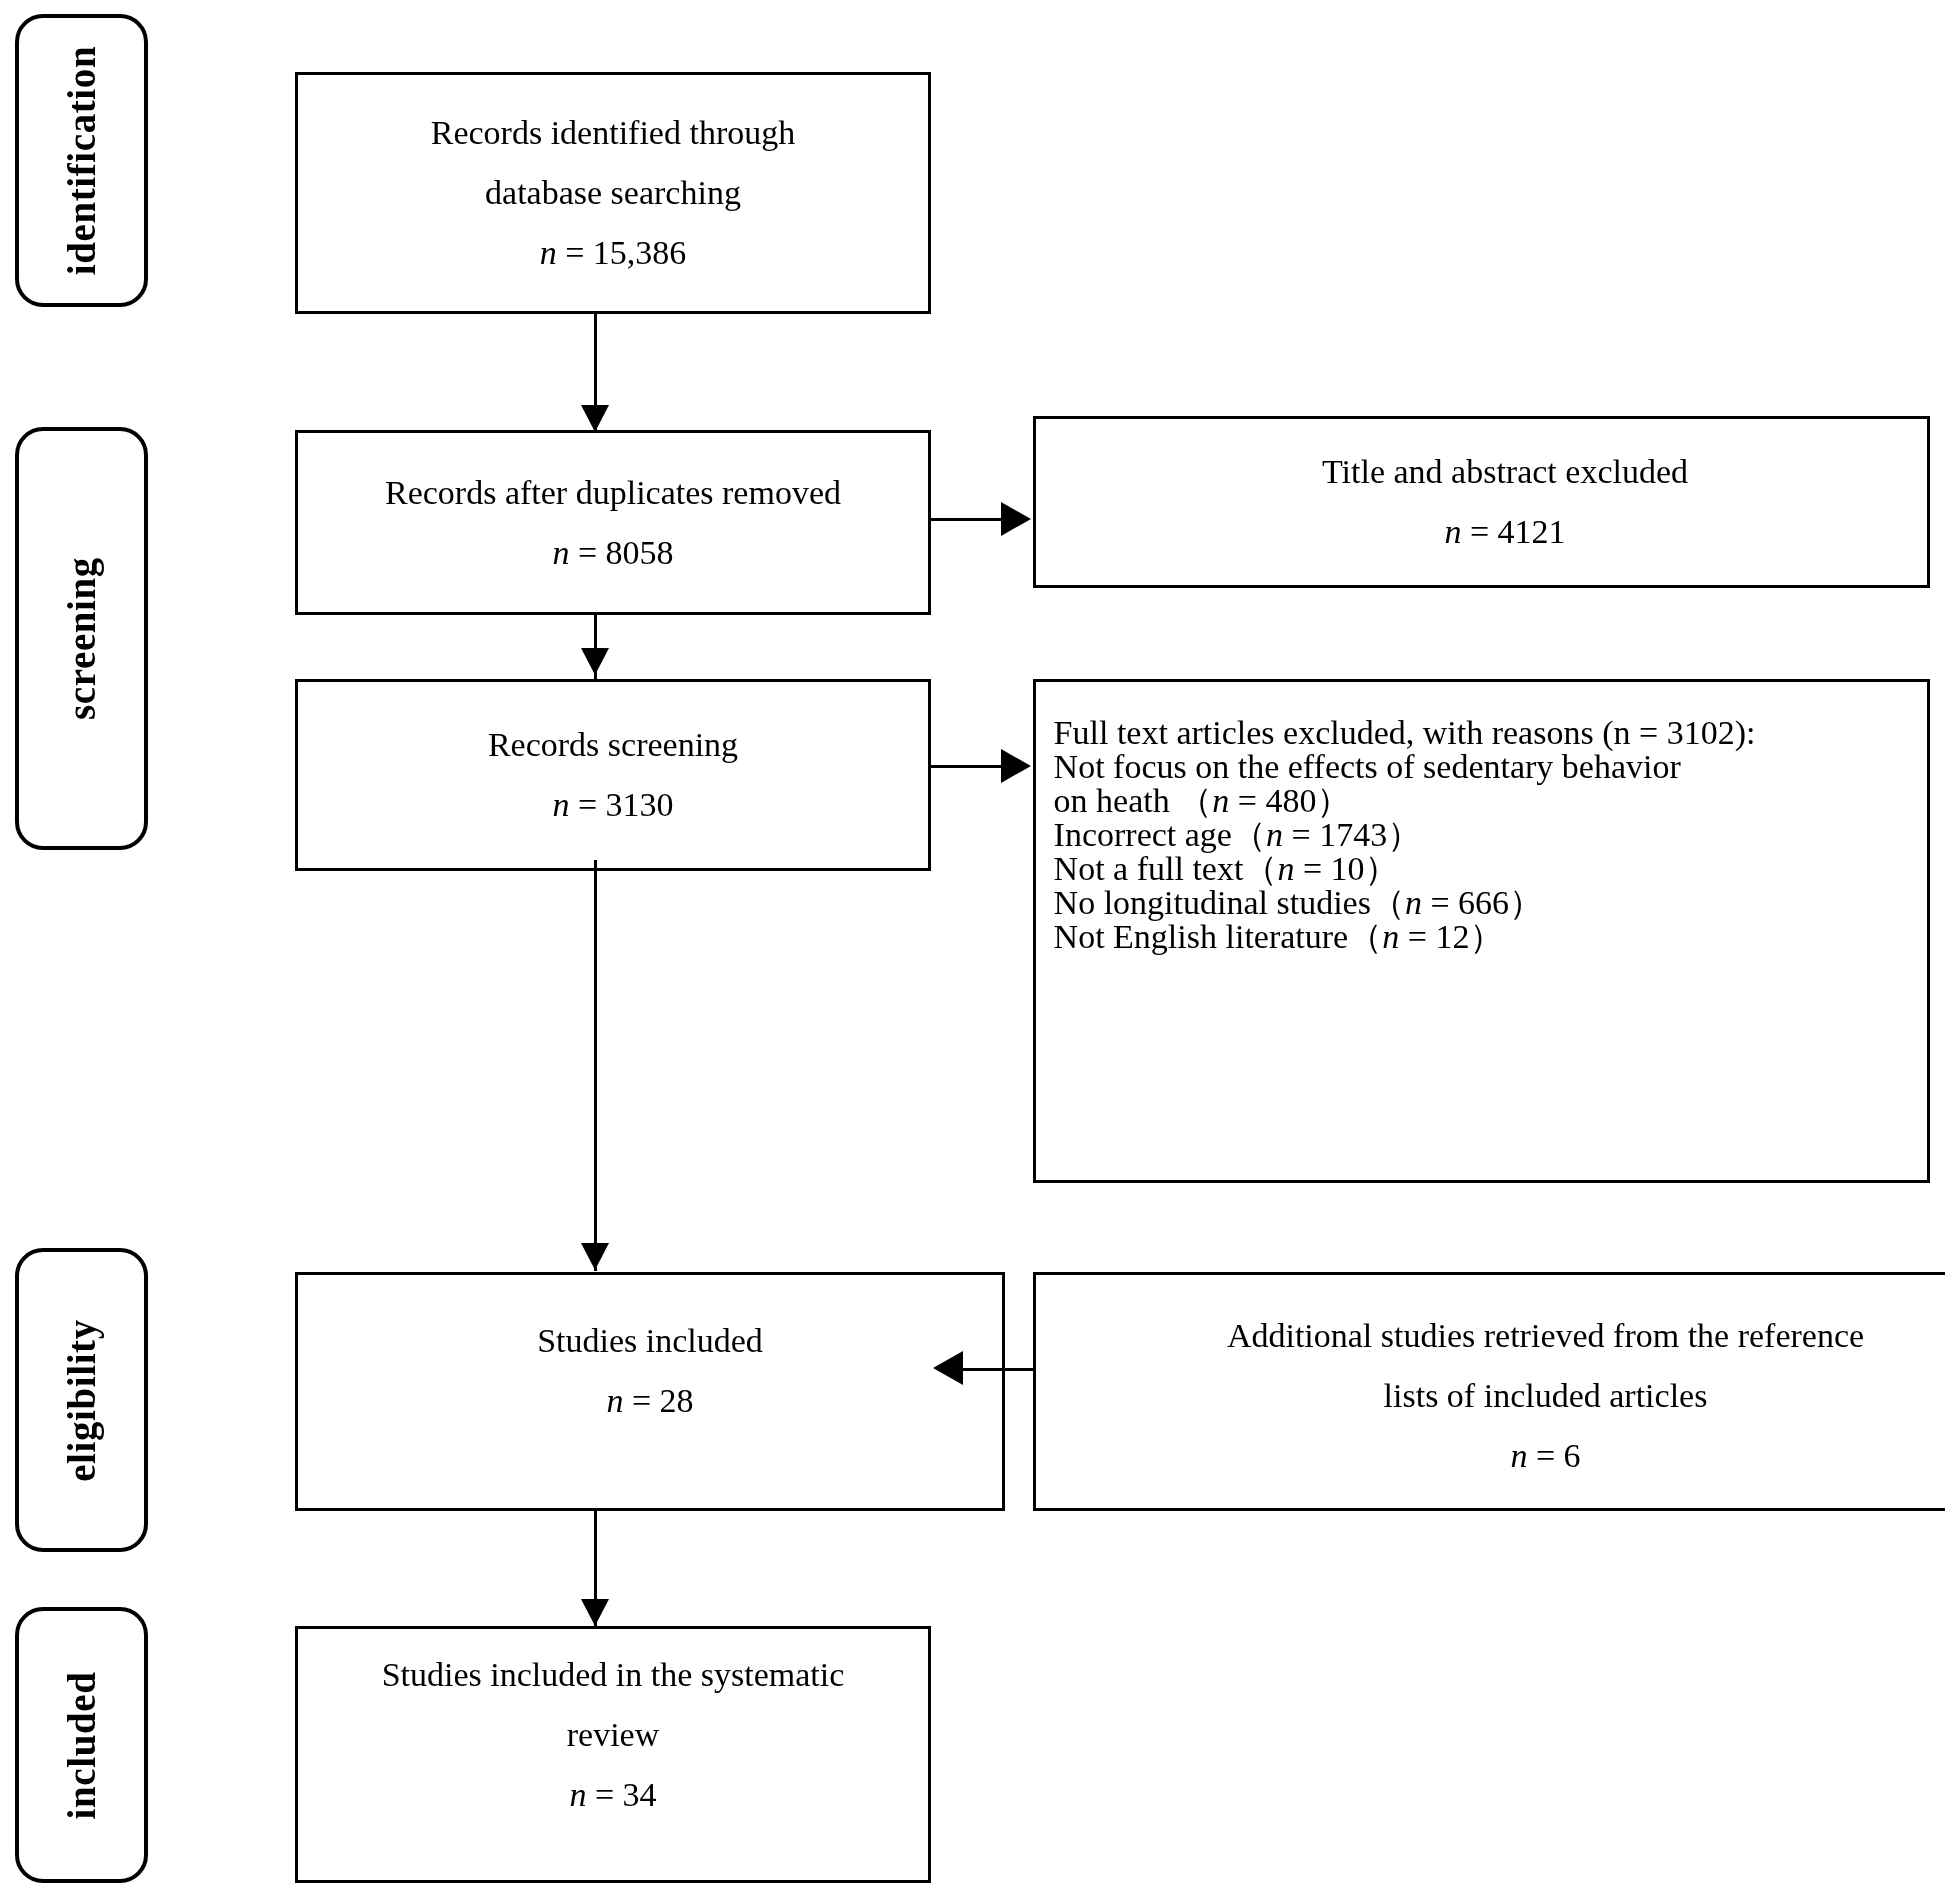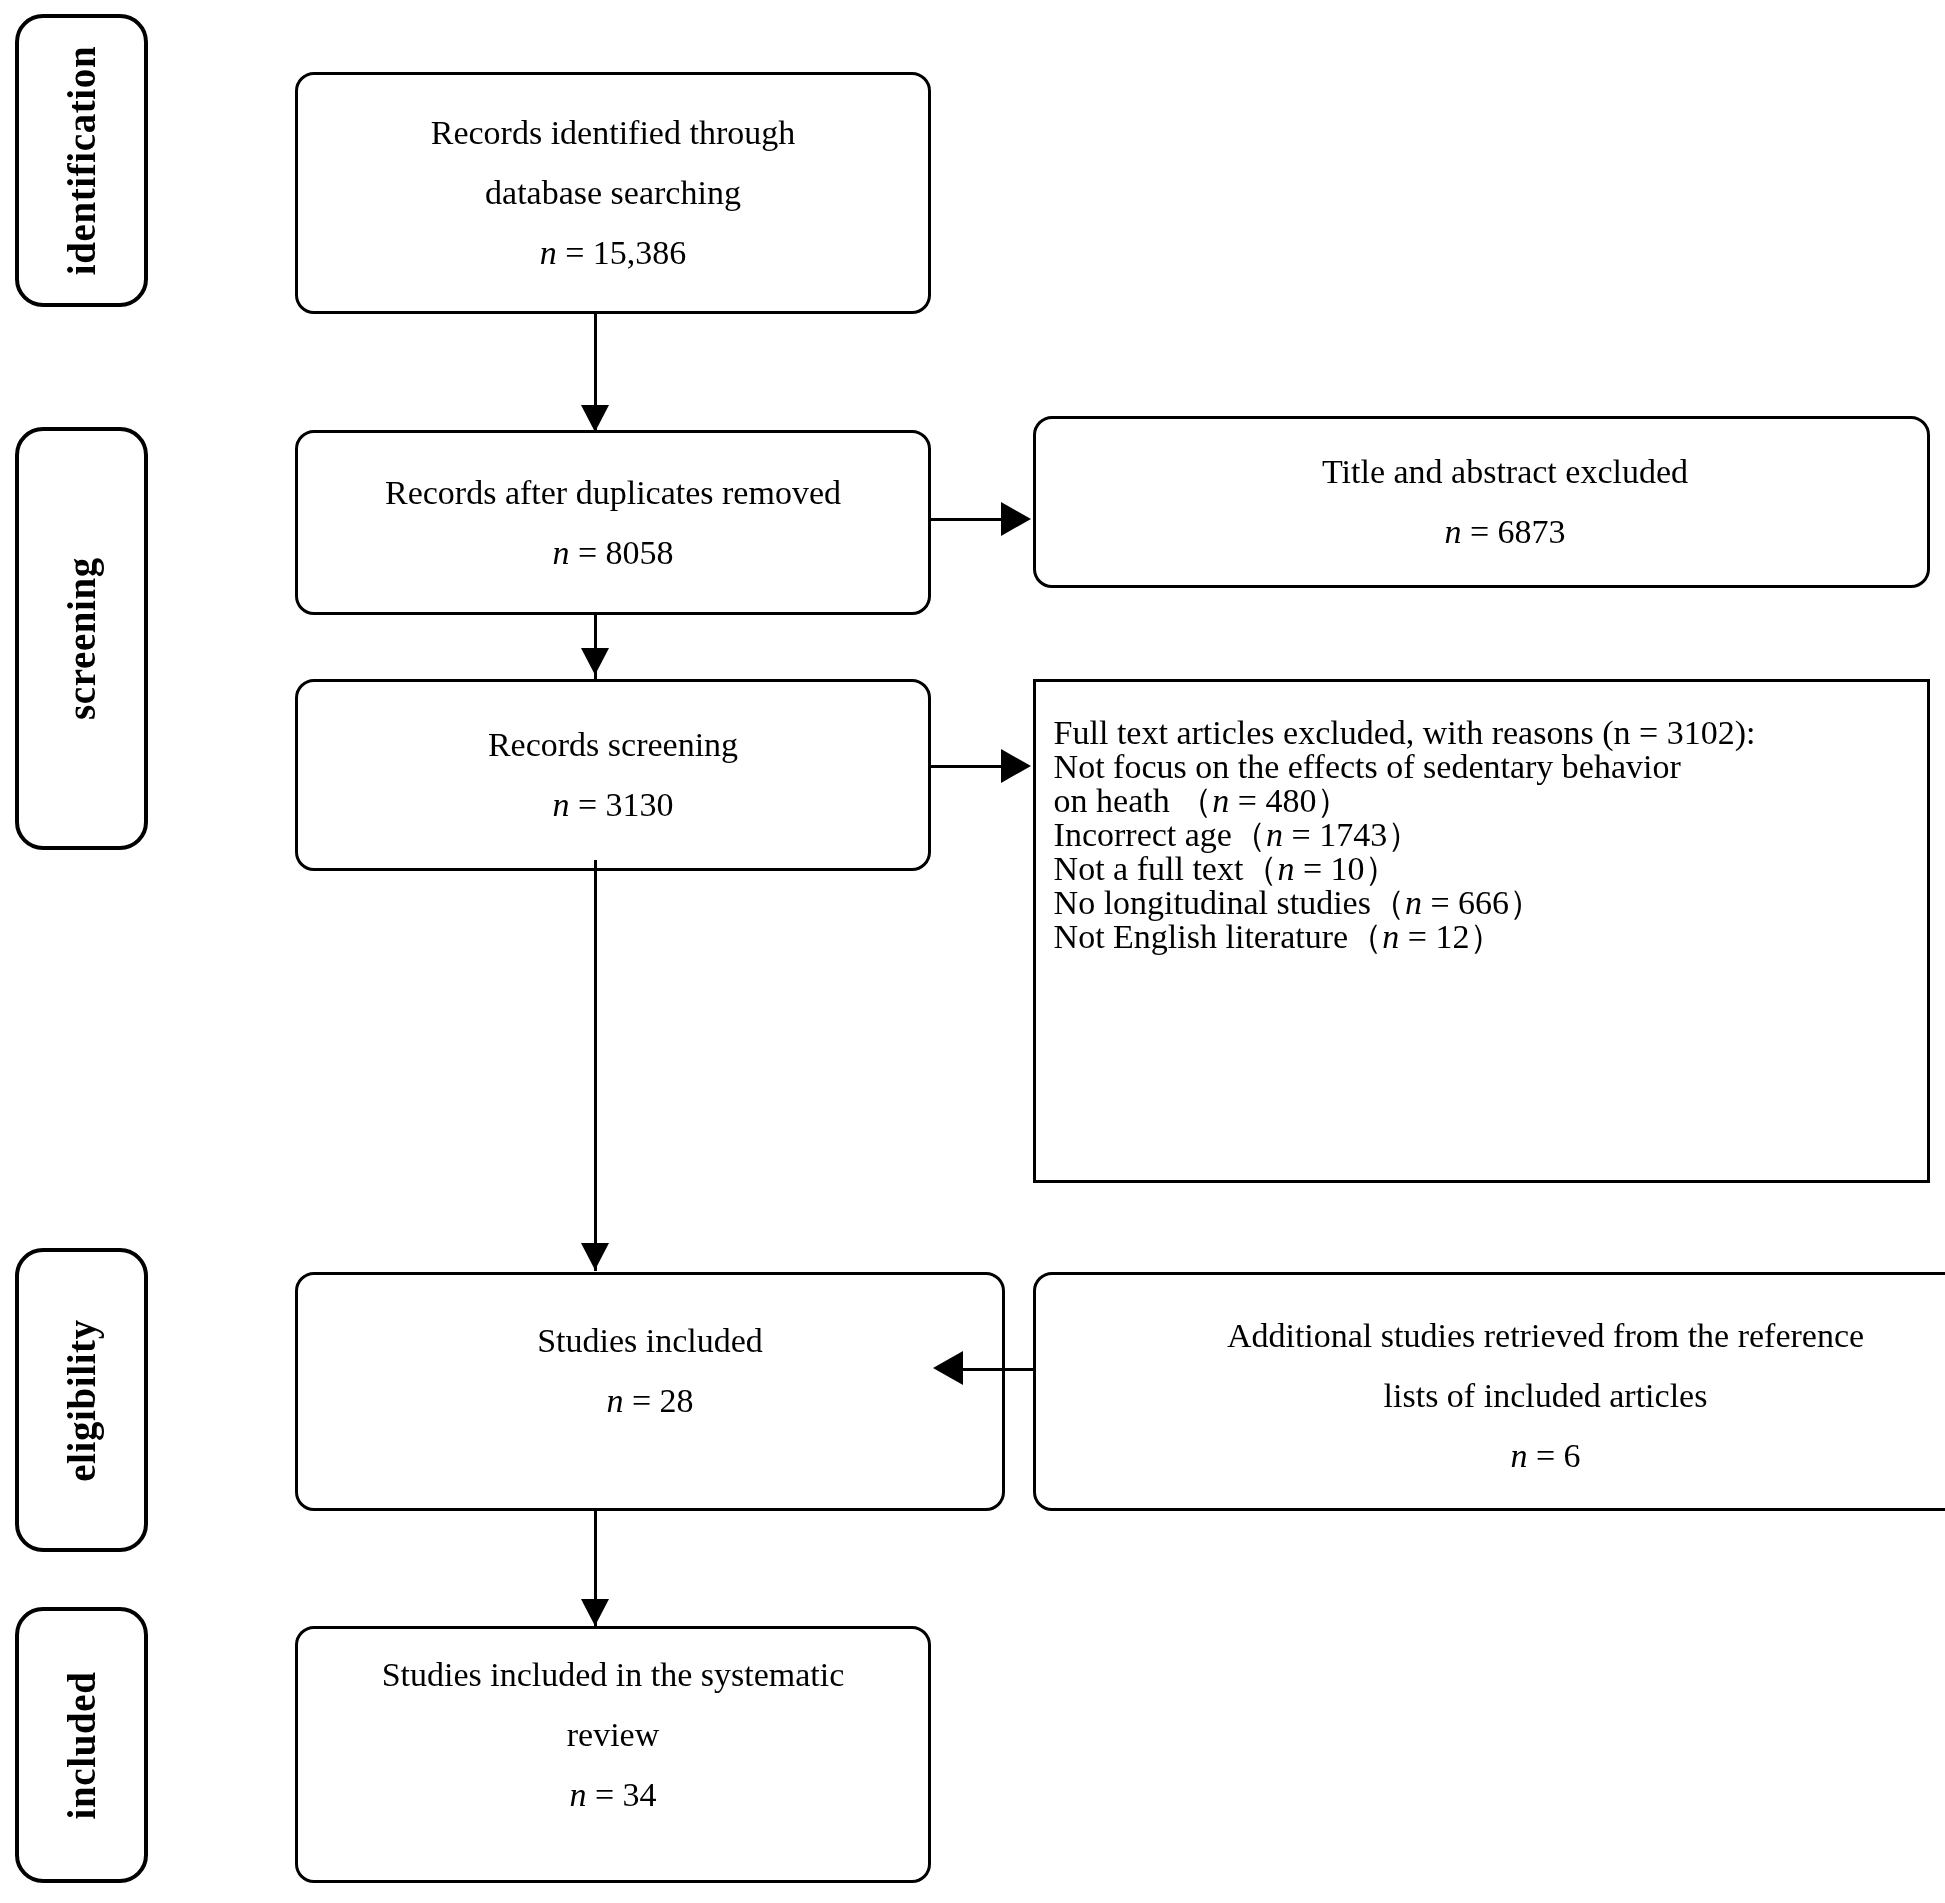--- a/index.html
+++ b/index.html
@@ -45,21 +45,20 @@
     box-sizing: border-box;
     border: 3.5px solid #000000;
     background: #ffffff;
     display: flex;
     flex-direction: column;
     justify-content: center;
   }
   .node-box.centered {
     align-items: center;
     text-align: center;
-    border-radius: 19px;
   }
   .node-box.leftalign {
     align-items: flex-start;
     text-align: left;
     justify-content: flex-start;
   }
   .node-line {
     font-size: 34px;
     line-height: 1.0;
     white-space: nowrap;
@@ -155,21 +154,21 @@
     </div>
   </div>
 
   <div class="hline" style="left:931px; top:518px; width:72px;"></div>
   <div class="arrow-right" style="left:1001px; top:502px;"></div>
 
   <div class="node-box centered" style="left:1033px; top:416px; width:897px; height:172px;padding-left:47px;">
     <div class="node-line">Title and abstract excluded</div>
     <div class="node-line">
       <em class="nvar">n</em>
-      <span>= 6873</span>
+      <span>= 4121</span>
     </div>
   </div>
 
   <div class="vline" style="left:594px; top:615px; height:69px;"></div>
   <div class="arrow-down" style="left:581px; top:648px;"></div>
 
   <div class="node-box centered" style="left:295px; top:679px; width:636px; height:192px;">
     <div class="node-line">Records screening</div>
     <div class="node-line">
       <em class="nvar">n</em>

